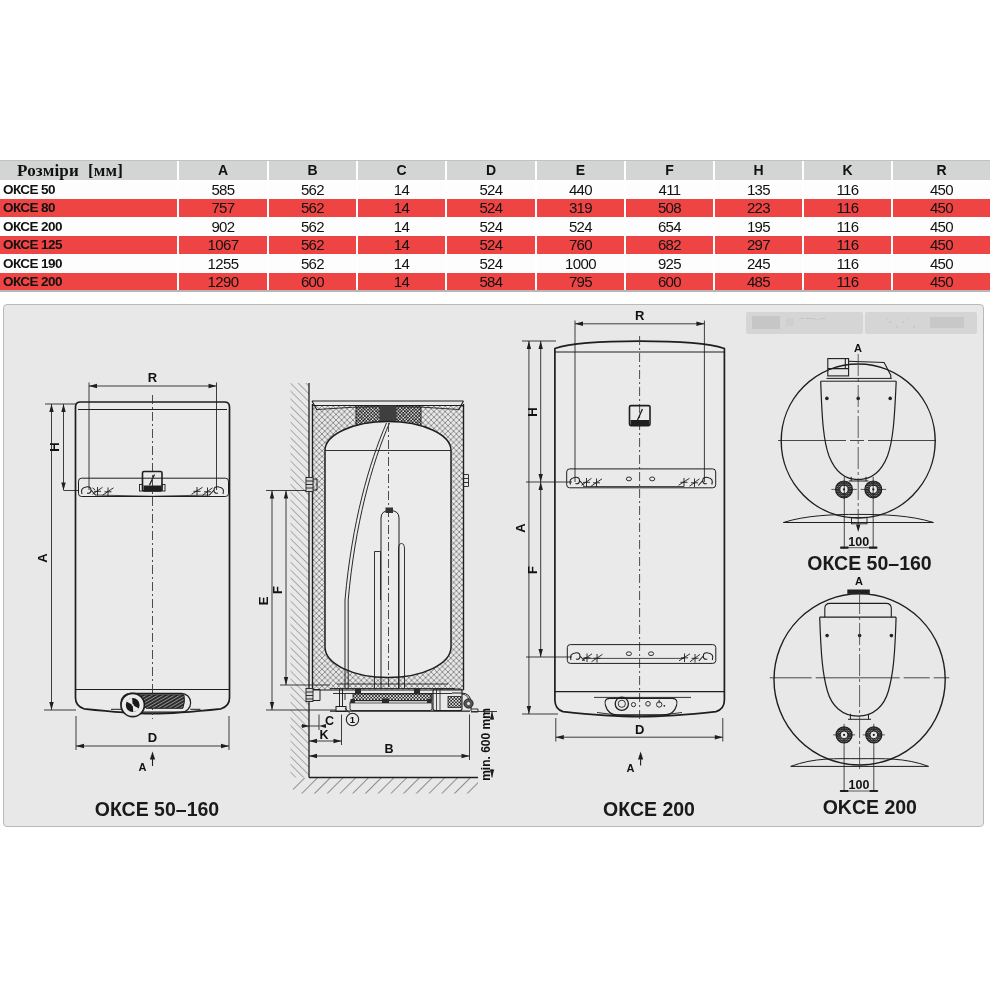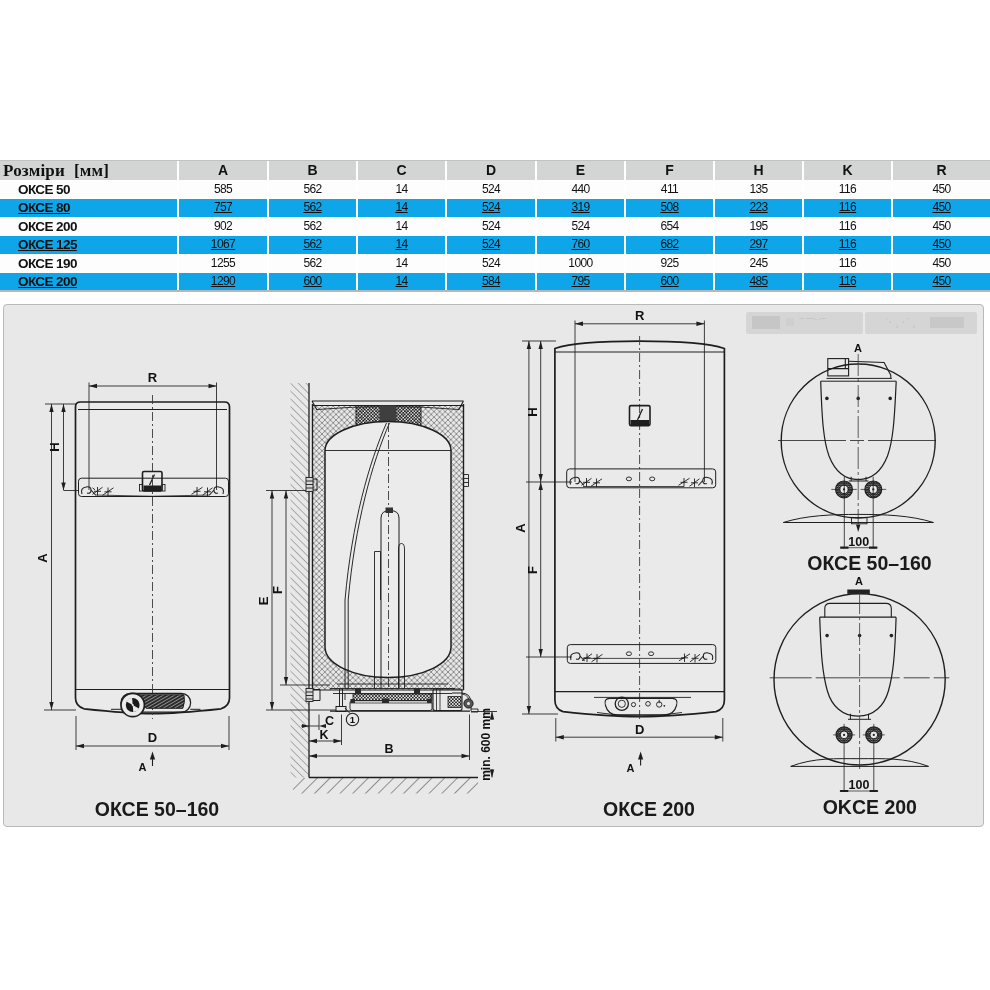--- a/index.html
+++ b/index.html
@@ -1,25 +1,25 @@
 <!DOCTYPE html>
 <html><head>
 <meta charset="utf-8">
 <style>
 html,body{margin:0;padding:0;width:990px;height:990px;background:#fff;overflow:hidden;}
 body{font-family:"Liberation Sans",sans-serif;}
 #tbl{position:absolute;left:0;top:161px;width:990px;display:grid;
 grid-template-columns:177px 88px 87px 87px 88px 87px 87px 87px 87px 1fr;
 grid-template-rows:19px repeat(6,17.4px);column-gap:2px;row-gap:1px;background:#fff;font-size:14px;color:#111;}
 #tbl .hd{background:#d3d4d4;font-weight:bold;text-align:center;line-height:19px;font-size:14px;}
-#tbl .hl{background:#d3d4d4;font-family:"Liberation Serif",serif;font-weight:bold;font-size:17px;padding-left:3px;line-height:19px;letter-spacing:0.2px;text-align:left;}
-#tbl .lb{font-weight:bold;padding-left:18px;line-height:17.4px;font-size:13.5px;letter-spacing:-0.6px;}
-#tbl .n{text-align:center;line-height:17.4px;letter-spacing:-0.6px;font-size:12px;}
+#tbl .hl{background:#d3d4d4;font-family:"Liberation Serif",serif;font-weight:bold;font-size:17px;padding-left:17px;line-height:19px;letter-spacing:0.2px;text-align:left;}
+#tbl .lb{font-weight:bold;padding-left:3px;line-height:17.4px;font-size:13.5px;letter-spacing:-0.6px;}
+#tbl .n{text-align:center;line-height:17.4px;letter-spacing:-0.6px;font-size:15px;}
 #tbl .w{background:#fdfdfd;}
-#tbl .g{background:#0ea5e9;text-decoration:underline;}
+#tbl .g{background:#ef4444;}
 #panel{position:absolute;left:3px;top:304px;width:979px;height:521px;background:#e8e8e8;border:1px solid #b9b9b9;border-radius:4px;}
 #draw{position:absolute;left:0;top:0;}
 </style>
 </head>
 <body>
 
 <div style="position:absolute;left:0;top:160px;width:990px;height:1px;background:#c2c2c2;"></div>
 
 <div style="position:absolute;left:0;top:290px;width:990px;height:1.5px;background:#b7b7b7;"></div>
 

